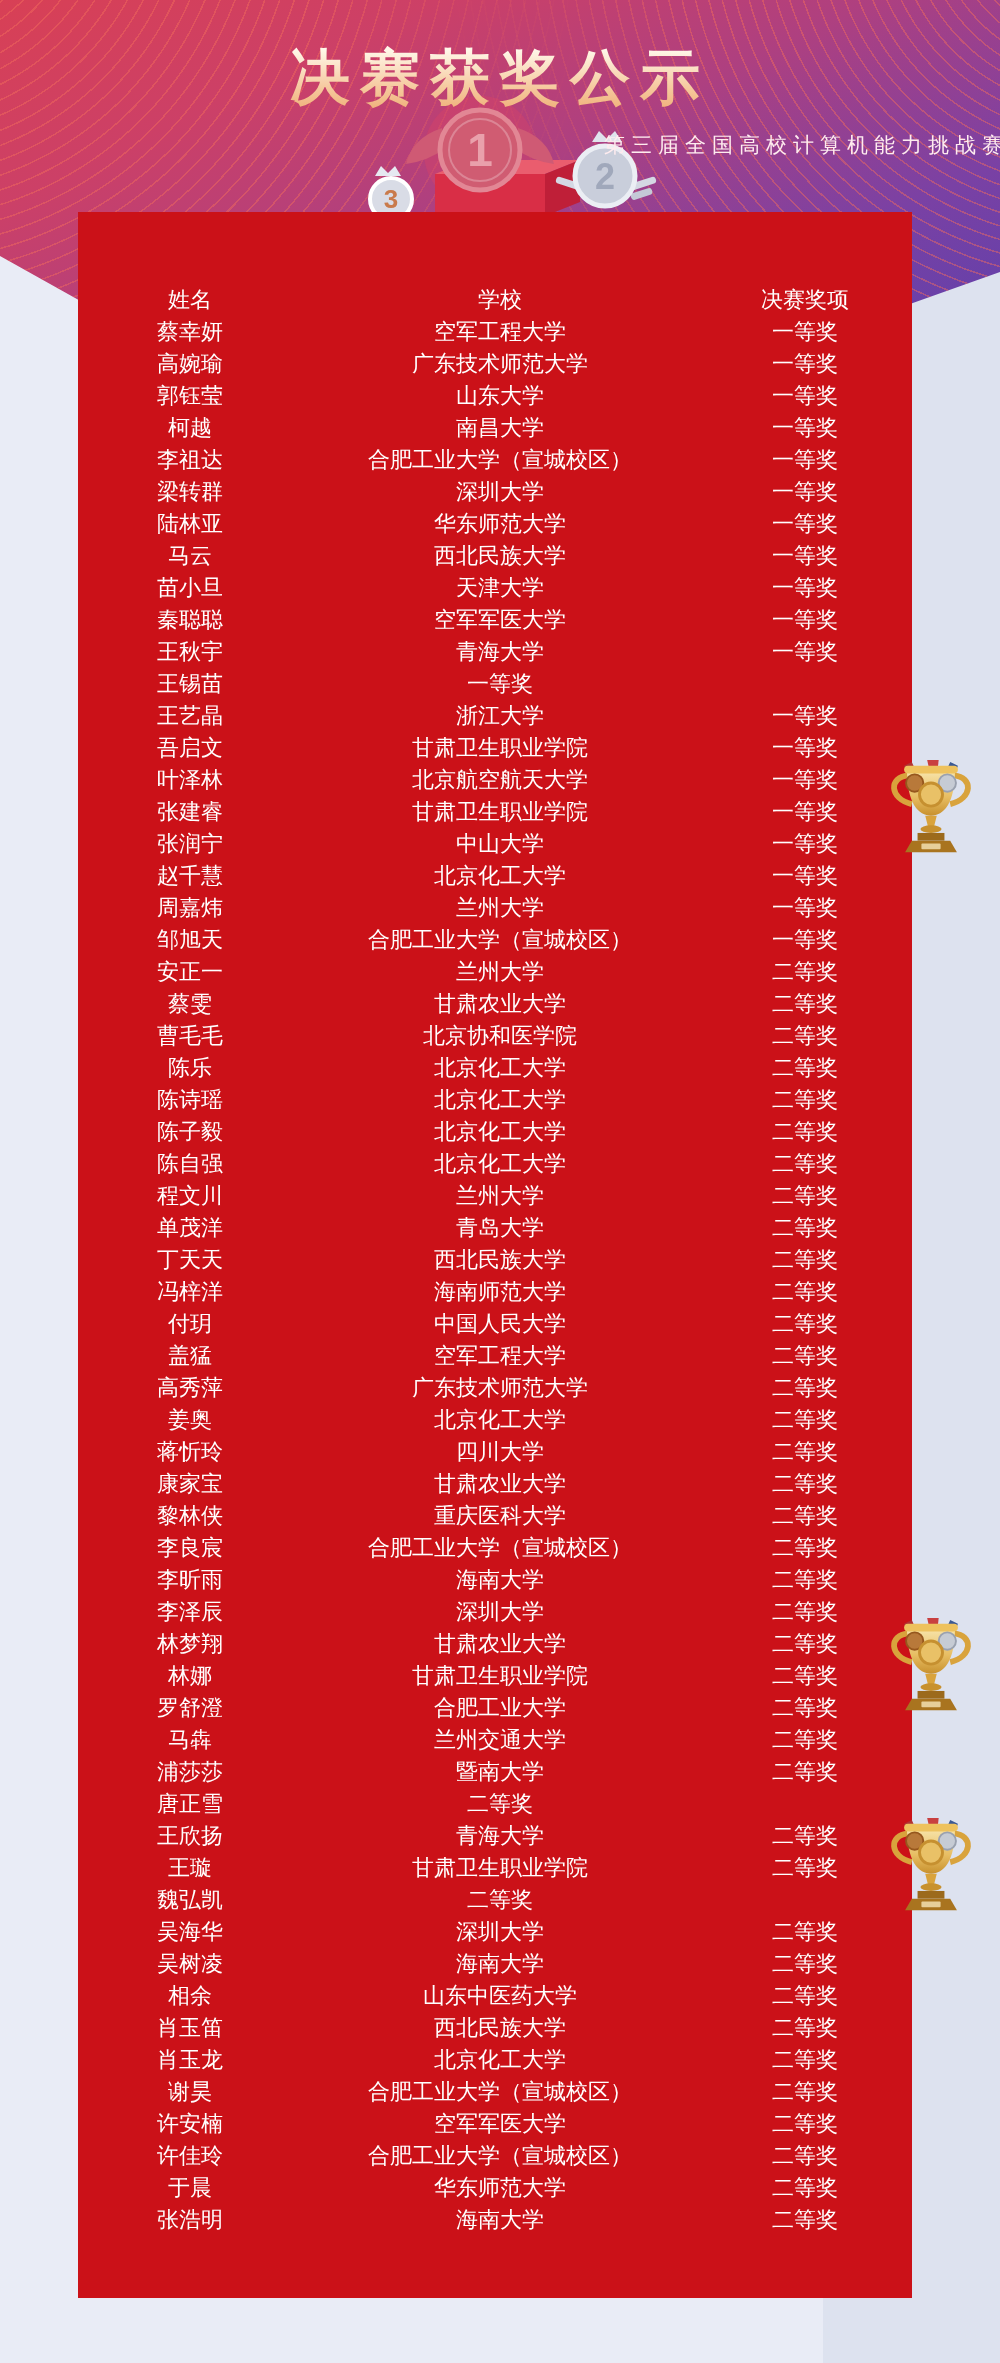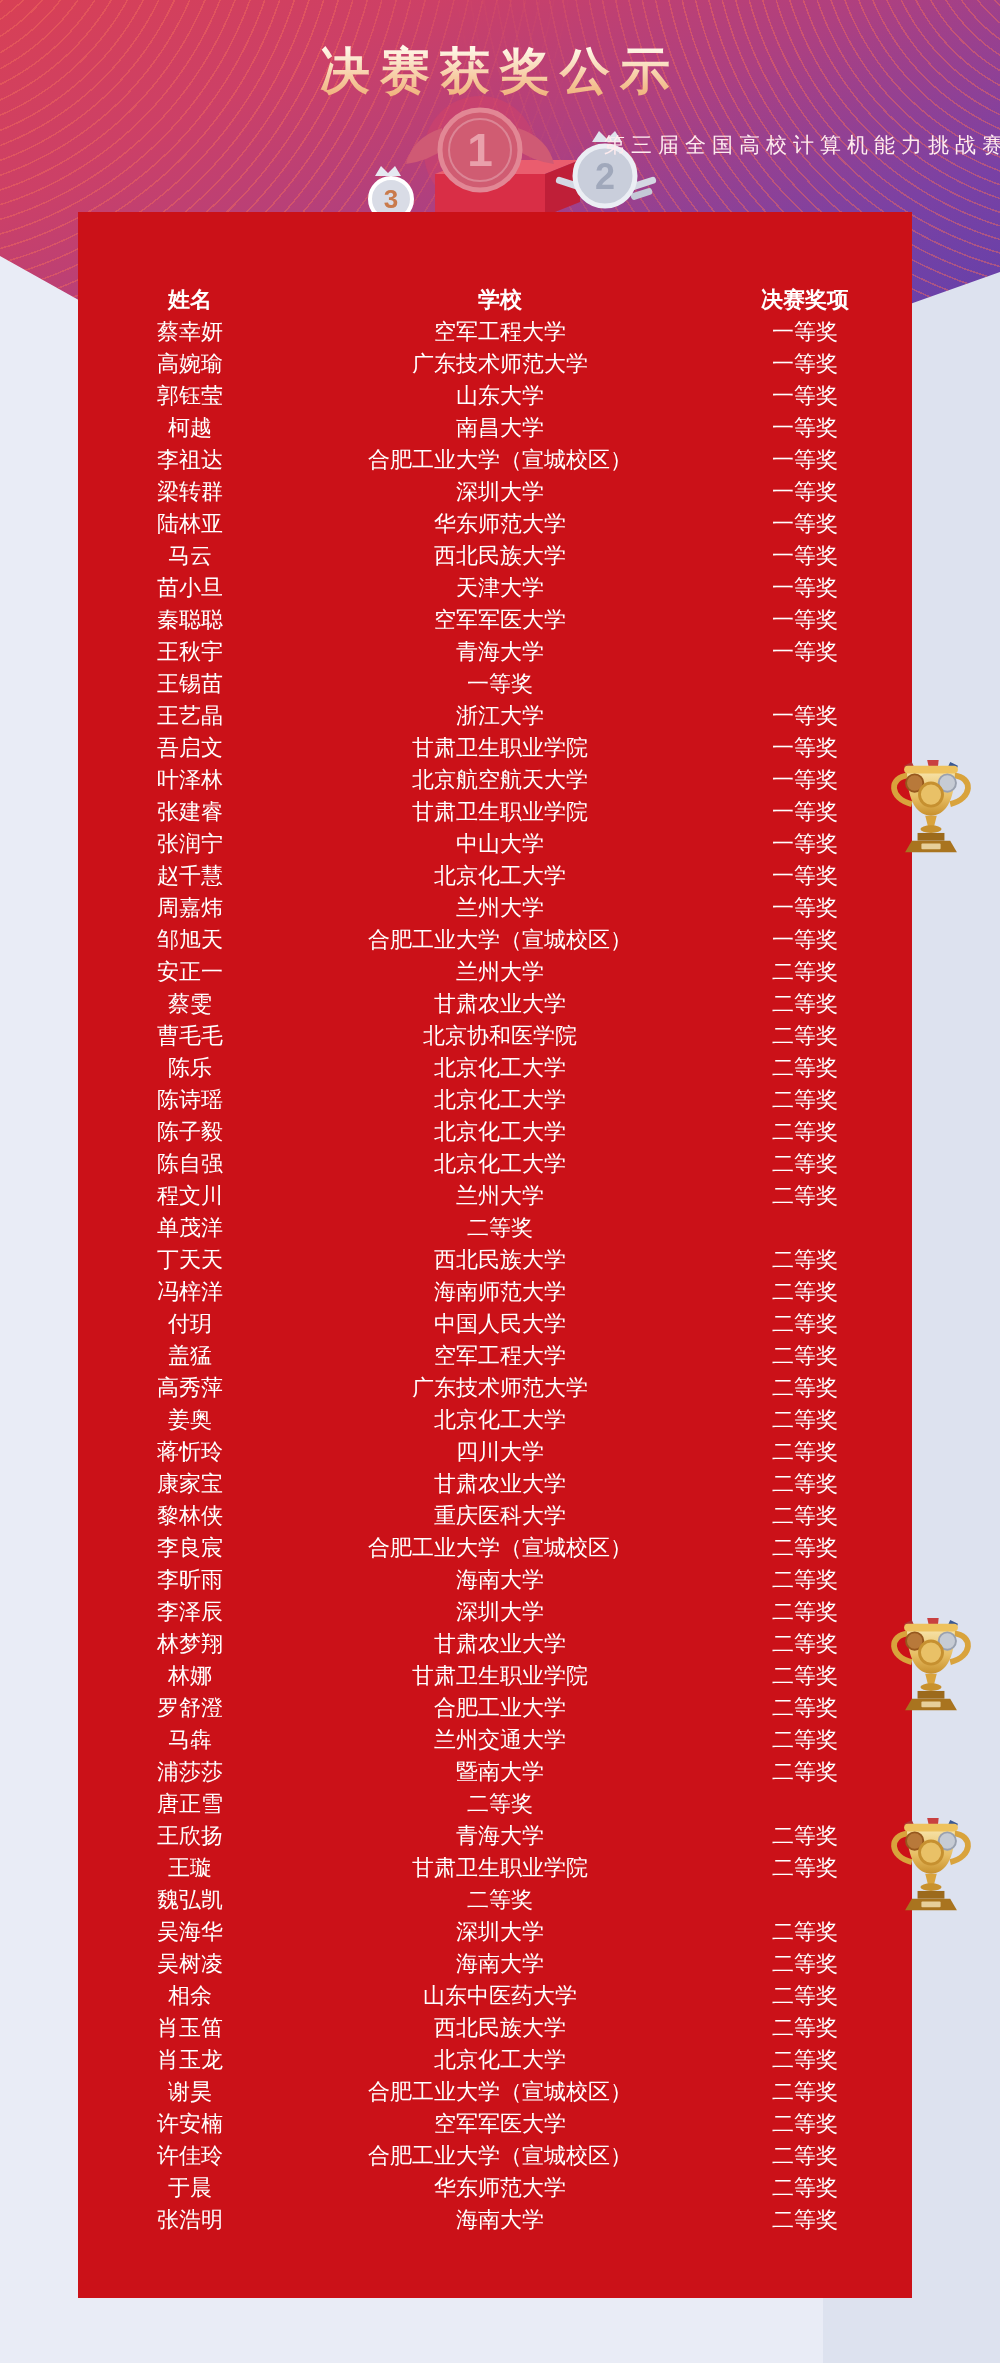--- a/index.html
+++ b/index.html
@@ -13,34 +13,34 @@
   .lines-l,.lines-r{position:absolute;top:0;height:100%;pointer-events:none;opacity:.75;}
   .lines-l{left:0;width:58%;
         background:repeating-radial-gradient(circle at -18% -40%,rgba(243,109,92,0) 0 12px,rgba(243,109,92,.6) 12px 13.5px,rgba(243,109,92,0) 13.5px 14px);
         -webkit-mask-image:linear-gradient(90deg,#000 55%,transparent);
         mask-image:linear-gradient(90deg,#000 55%,transparent);}
   .lines-r{right:0;width:55%;
         background:repeating-radial-gradient(circle at 118% -30%,rgba(243,109,92,0) 0 11px,rgba(243,109,92,.6) 11px 12.5px,rgba(243,109,92,0) 12.5px 13px);
         -webkit-mask-image:linear-gradient(270deg,#000 55%,transparent);
         mask-image:linear-gradient(270deg,#000 55%,transparent);}
   .title{position:absolute;top:38px;left:0;width:100%;text-align:center;z-index:3;
-        font-size:50px;font-weight:bold;letter-spacing:10px;
+        font-size:60px;font-weight:bold;letter-spacing:10px;
         background:linear-gradient(180deg,#fff7e8 15%,#f6caa0 60%,#eeab72 95%);
         -webkit-background-clip:text;background-clip:text;
         color:#f6caa0;-webkit-text-fill-color:transparent;}
   .subtitle{position:absolute;top:131px;left:0;width:100%;text-align:right;z-index:3;
         font-size:21px;letter-spacing:6px;color:#ffecef;font-weight:500;padding-left:9px;}
   .podium{position:absolute;left:330px;top:96px;z-index:2;}
   
   .panel{position:absolute;left:78px;top:212px;width:834px;height:2086px;
         background:#cb1118;z-index:4;}
   .table{position:absolute;top:72px;left:0;width:834px;}
   .row{display:grid;grid-template-columns:224px 396px 214px;height:32px;align-items:center;}
   .cell{text-align:center;color:#ffffff;font-size:22px;line-height:32px;white-space:nowrap;}
-  .row.header .cell{font-weight:700;}
+  .row.header .cell{font-weight:400;}
   
   .trophy{position:absolute;left:883px;width:96px;height:112px;z-index:5;}
   .t1{top:752px;} .t2{top:1610px;} .t3{top:1810px;}
 </style>
 </head>
 <body>
 
 <div class="page">
 
   <div class="bg-band"></div>
@@ -229,20 +229,21 @@
             <div class="cell">北京化工大学</div>
             <div class="cell">二等奖</div>
           </div>
           <div class="row">
             <div class="cell">程文川</div>
             <div class="cell">兰州大学</div>
             <div class="cell">二等奖</div>
           </div>
           <div class="row">
             <div class="cell">单茂洋</div>
+            <div class="cell">青岛大学</div>
             <div class="cell">二等奖</div>
           </div>
           <div class="row">
             <div class="cell">丁天天</div>
             <div class="cell">西北民族大学</div>
             <div class="cell">二等奖</div>
           </div>
           <div class="row">
             <div class="cell">冯梓洋</div>
             <div class="cell">海南师范大学</div>

